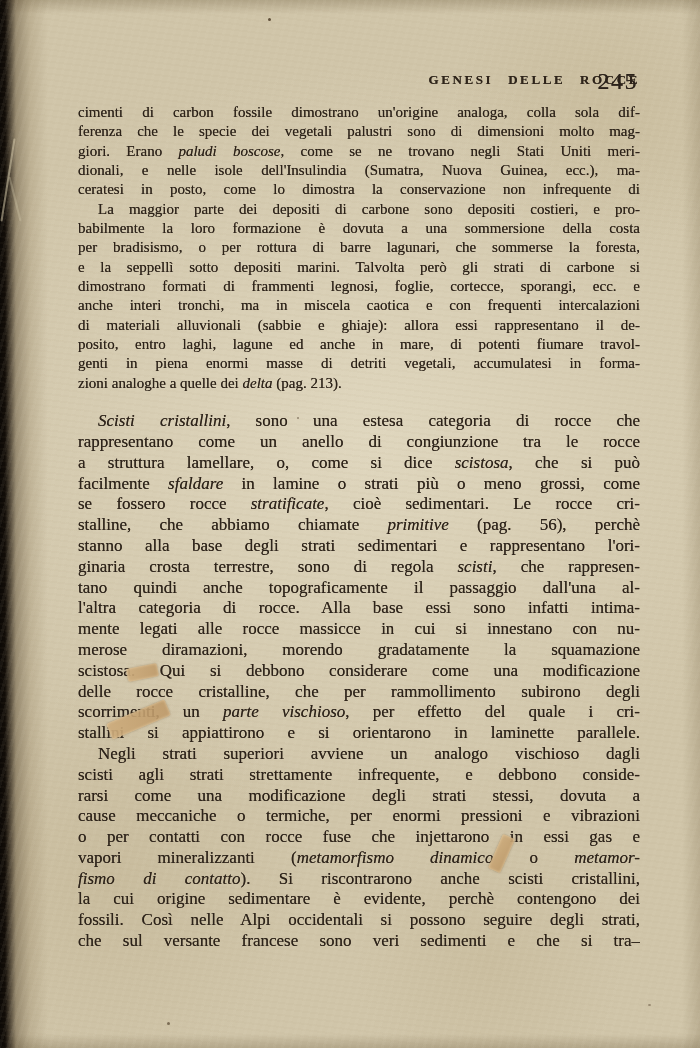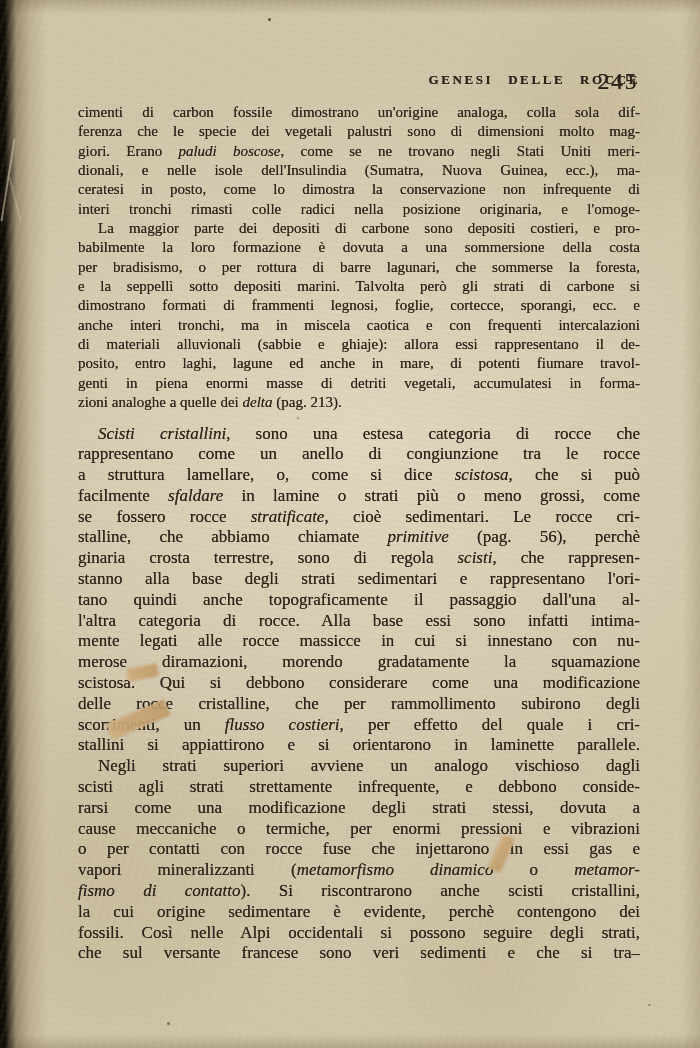--- a/index.html
+++ b/index.html
@@ -58,21 +58,21 @@
   }
 
   
   .text-block {
     position: absolute; left: 78px; top: 103px; width: 562px;
     color: #2d231a;
     text-shadow: 0 0 0.45px rgba(45,35,24,0.75);
   }
   .para.small .line { font-size: 15px;  line-height: 19.35px; }
   .para.large .line { font-size: 17px;  line-height: 20.8px;  }
-  .para.gap-before  { margin-top: 11px; }
+  .para.gap-before  { margin-top: 18px; }
   .line { width: 100%; overflow: hidden; white-space: normal; }
   .line.just { text-align: justify; text-align-last: justify; }
   .line.indent { text-indent: 20px; }
   .line i { font-style: italic; }
 
   
   .stain {
     position: absolute; pointer-events: none;
     background: linear-gradient(100deg, rgba(205,172,124,0.92), rgba(189,152,103,0.88));
     box-shadow: 0 0 2px rgba(120,92,55,0.55), inset 0 0 3px rgba(234,211,172,0.8);
@@ -101,50 +101,49 @@
     <span class="page-number">245</span>
   </div>
 
   <div class="text-block" id="text-block">
       <div class="para small">
         <div class="line just">cimenti di carbon fossile dimostrano un'origine analoga, colla sola dif-</div>
         <div class="line just">ferenza che le specie dei vegetali palustri sono di dimensioni molto mag-</div>
         <div class="line just">giori. Erano <i>paludi boscose</i>, come se ne trovano negli Stati Uniti meri-</div>
         <div class="line just">dionali, e nelle isole dell'Insulindia (Sumatra, Nuova Guinea, ecc.), ma-</div>
         <div class="line just">ceratesi in posto, come lo dimostra la conservazione non infrequente di</div>
-        <div class="line just">interi tronchi rimasti colle radici nella posizione originaria, e l'omoge-</div>
       </div>
       <div class="para small">
         <div class="line indent just">La maggior parte dei depositi di carbone sono depositi costieri, e pro-</div>
         <div class="line just">babilmente la loro formazione è dovuta a una sommersione della costa</div>
         <div class="line just">per bradisismo, o per rottura di barre lagunari, che sommerse la foresta,</div>
         <div class="line just">e la seppellì sotto depositi marini. Talvolta però gli strati di carbone si</div>
         <div class="line just">dimostrano formati di frammenti legnosi, foglie, cortecce, sporangi, ecc. e</div>
         <div class="line just">anche interi tronchi, ma in miscela caotica e con frequenti intercalazioni</div>
         <div class="line just">di materiali alluvionali (sabbie e ghiaje): allora essi rappresentano il de-</div>
         <div class="line just">posito, entro laghi, lagune ed anche in mare, di potenti fiumare travol-</div>
         <div class="line just">genti in piena enormi masse di detriti vegetali, accumulatesi in forma-</div>
         <div class="line">zioni analoghe a quelle dei <i>delta</i> (pag. 213).</div>
       </div>
       <div class="para large gap-before">
         <div class="line indent just"><i>Scisti cristallini</i>, sono una estesa categoria di rocce che</div>
         <div class="line just">rappresentano come un anello di congiunzione tra le rocce</div>
         <div class="line just">a struttura lamellare, o, come si dice <i>scistosa</i>, che si può</div>
         <div class="line just">facilmente <i>sfaldare</i> in lamine o strati più o meno grossi, come</div>
         <div class="line just">se fossero rocce <i>stratificate</i>, cioè sedimentari. Le rocce cri-</div>
         <div class="line just">stalline, che abbiamo chiamate <i>primitive</i> (pag. 56), perchè</div>
+        <div class="line just">stanno alla base degli strati sedimentari e rappresentano l'ori-</div>
         <div class="line just">ginaria crosta terrestre, sono di regola <i>scisti</i>, che rappresen-</div>
-        <div class="line just">stanno alla base degli strati sedimentari e rappresentano l'ori-</div>
         <div class="line just">tano quindi anche topograficamente il passaggio dall'una al-</div>
         <div class="line just">l'altra categoria di rocce. Alla base essi sono infatti intima-</div>
         <div class="line just">mente legati alle rocce massicce in cui si innestano con nu-</div>
         <div class="line just">merose diramazioni, morendo gradatamente la squamazione</div>
         <div class="line just">scistosa. Qui si debbono considerare come una modificazione</div>
         <div class="line just">delle rocce cristalline, che per rammollimento subirono degli</div>
-        <div class="line just">scorrimenti, un <i>flusso costieri</i>, per effetto del quale i cri-</div>
+        <div class="line just">scorrimenti, un <i>parte vischioso</i>, per effetto del quale i cri-</div>
         <div class="line just">stallini si appiattirono e si orientarono in laminette parallele.</div>
       </div>
       <div class="para large">
         <div class="line indent just">Negli strati superiori avviene un analogo vischioso dagli</div>
         <div class="line just">scisti agli strati strettamente infrequente, e debbono conside-</div>
         <div class="line just">rarsi come una modificazione degli strati stessi, dovuta a</div>
         <div class="line just">cause meccaniche o termiche, per enormi pressioni e vibrazioni</div>
         <div class="line just">o per contatti con rocce fuse che injettarono in essi gas e</div>
         <div class="line just">vapori mineralizzanti (<i>metamorfismo dinamico</i> o <i>metamor-</i></div>
         <div class="line just"><i>fismo di contatto</i>). Si riscontrarono anche scisti cristallini,</div>

